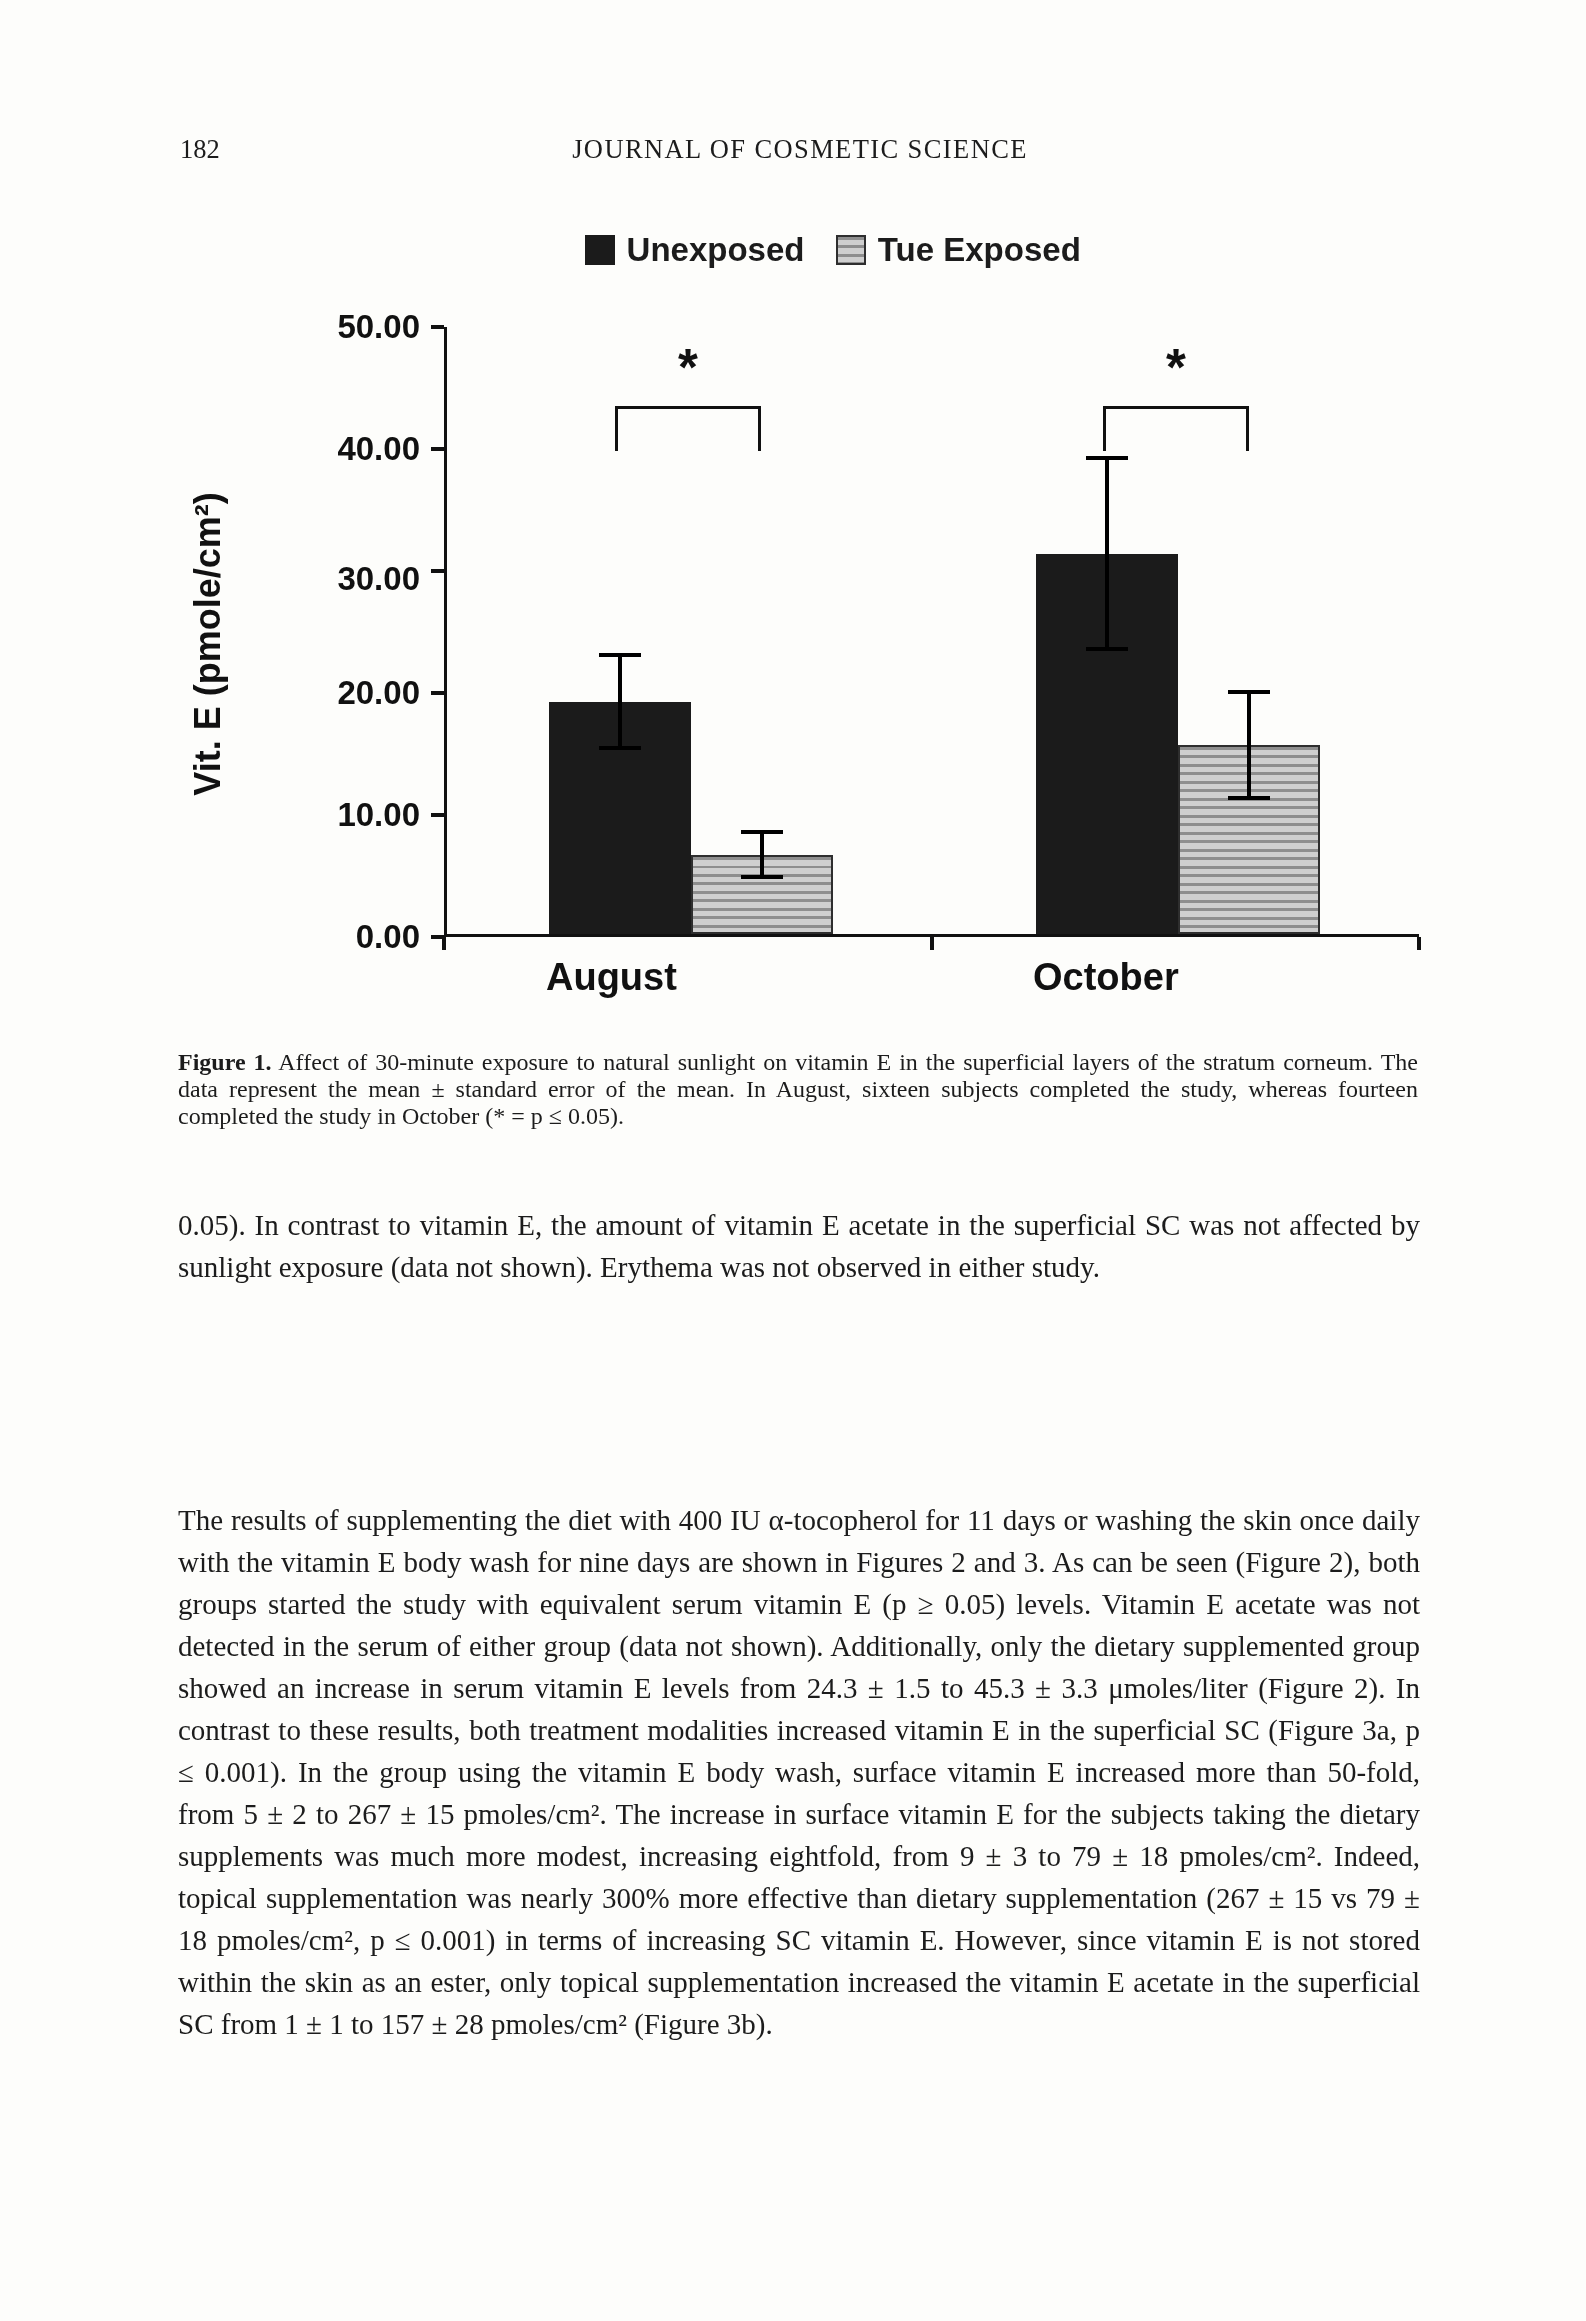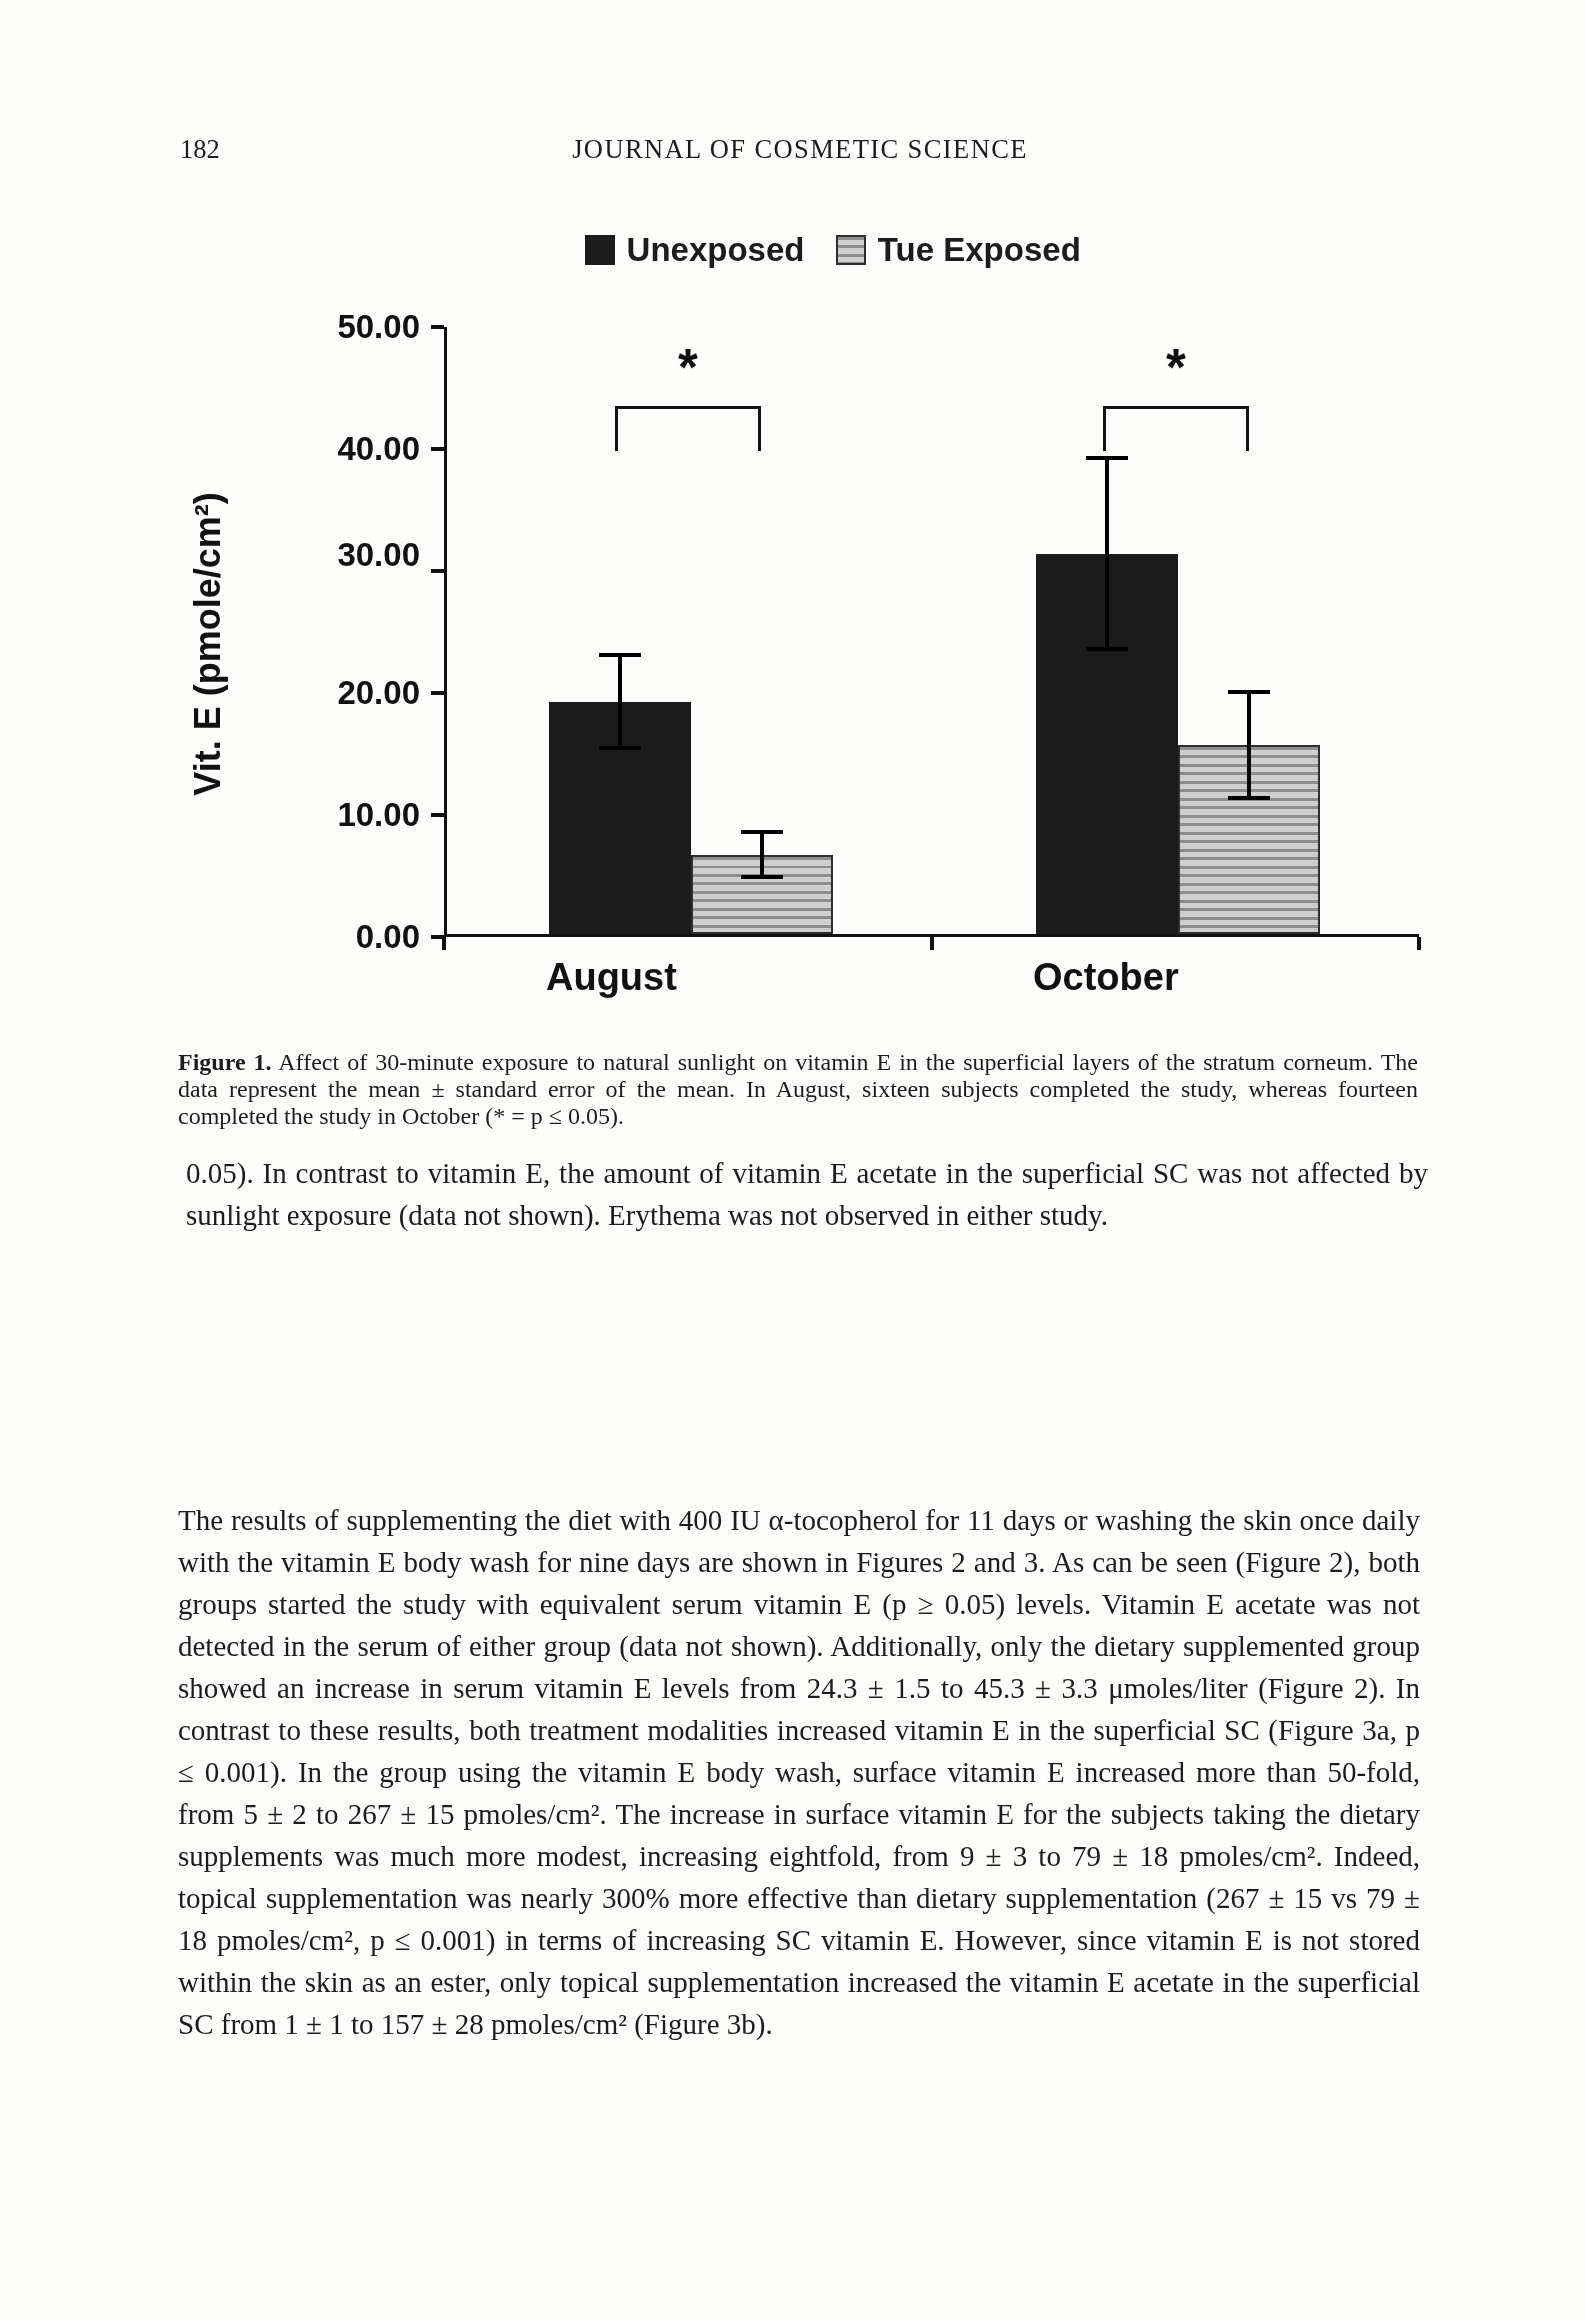--- a/index.html
+++ b/index.html
@@ -64,21 +64,21 @@
   .caption {
     position: absolute; left: 178px; top: 1049px; width: 1240px;
     font-size: 24px; line-height: 27px; text-align: justify;
   }
   .cap-label { font-weight: bold; }
 
   .body-text {
     position: absolute; left: 178px; width: 1242px; margin: 0;
     font-size: 29px; line-height: 42px; text-align: justify;
   }
-  .para1 { top: 1152px; margin-left: 8px; }
+  .para1 { top: 1204px; }
   .section-heading {
     position: absolute; left: 178px; top: 1415px;
     font-size: 24px; letter-spacing: 0.8px;
   }
   .para2 { top: 1499px; }
 </style>
 </head>
 <body>
 
 <div class="page">
@@ -127,21 +127,21 @@
             <div class="ecap top"></div>
             <div class="ecap bot"></div>
           </div>
         </div>
     <div class="ytick-label" style="top: 614px;">0.00</div>
         <div class="ytick-mark" style="top: 632px;"></div>
         <div class="ytick-label" style="top: 492px;">10.00</div>
         <div class="ytick-mark" style="top: 510px;"></div>
         <div class="ytick-label" style="top: 370px;">20.00</div>
         <div class="ytick-mark" style="top: 388px;"></div>
-        <div class="ytick-label" style="top: 232px;">30.00</div>
+        <div class="ytick-label" style="top: 256px;">30.00</div>
         <div class="ytick-mark" style="top: 266px;"></div>
         <div class="ytick-label" style="top: 126px;">40.00</div>
         <div class="ytick-mark" style="top: 144px;"></div>
         <div class="ytick-label" style="top: 3.8px;">50.00</div>
         <div class="ytick-mark" style="top: 22px;"></div>
         <div class="xtick-mark" style="left: 291px;"></div>
         <div class="xtick-mark" style="left: 779px;"></div>
         <div class="xtick-mark" style="left: 1266px;"></div>
         <div class="cat-label" style="left: 395px;">August</div>
         <div class="cat-label" style="left: 882px;">October</div>

